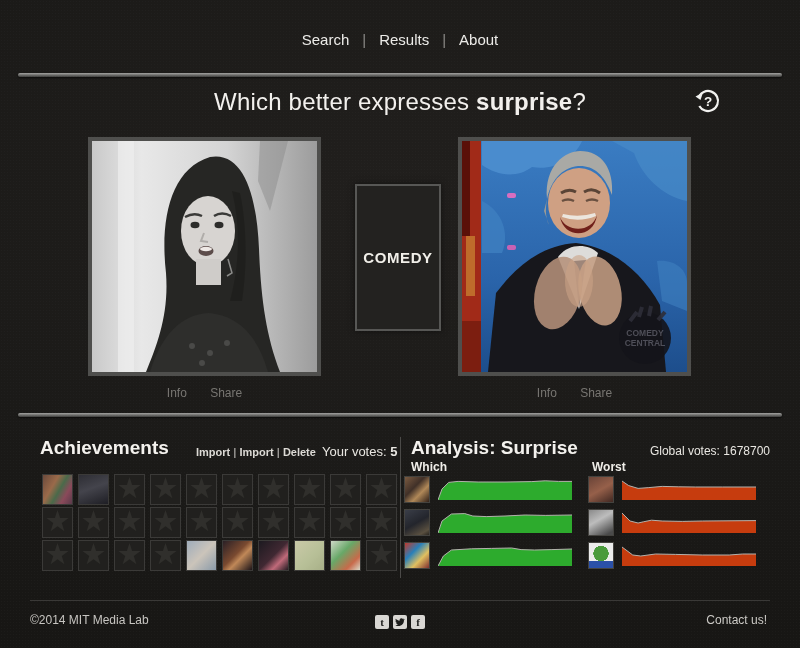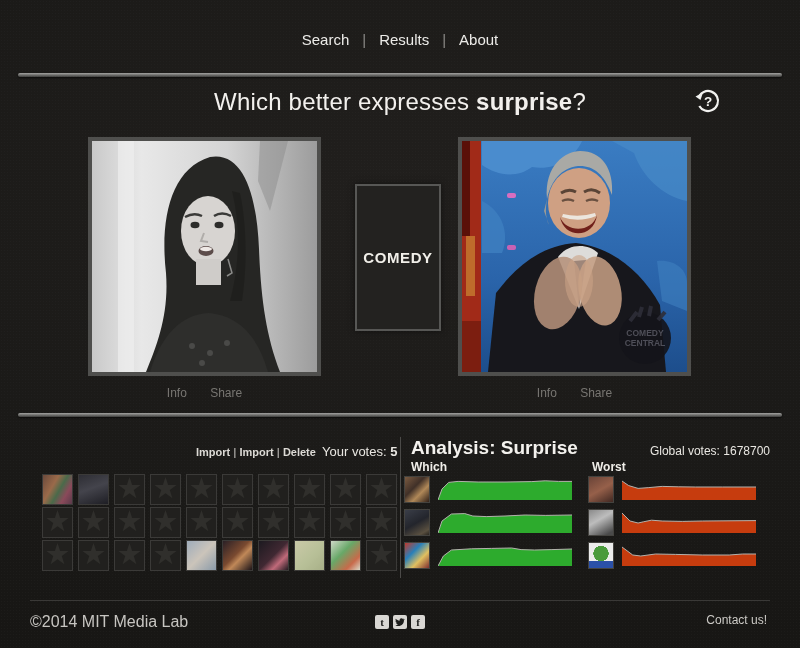--- a/index.html
+++ b/index.html
@@ -46,21 +46,21 @@
   .gvotes b{font-weight:normal;}
   .col-label{position:absolute;top:460px;font-size:12px;font-weight:bold;color:#f0eee9;z-index:2;}
   #best-label{left:411px;} #worst-label{left:592px;}
   .an-col{position:absolute;top:476px;width:172px;z-index:2;}
   #best-col{left:404px;} #worst-col{left:588px;}
   .an-row{display:flex;align-items:flex-start;height:27px;margin-bottom:6px;}
   .an-thumb{width:26px;height:27px;border:1px solid #44433f;box-sizing:border-box;margin-right:8px;
     flex:none;cursor:pointer;}
   .spark{width:134px;height:20px;margin-top:4px;}
   .footline{position:absolute;left:30px;right:30px;top:600px;height:1px;background:#3a3937;z-index:2;}
-  .copyright{position:absolute;left:30px;top:613px;font-size:16px;color:#c7c5c1;z-index:2;}
+  .copyright{position:absolute;left:30px;top:613px;font-size:12px;color:#c7c5c1;z-index:2;}
   .social{position:absolute;left:0;right:0;top:615px;display:flex;justify-content:center;gap:4px;z-index:2;}
   .soc{width:14px;height:14px;border-radius:2px;background:#d9d7d3;color:#1d1d1b;display:flex;
     align-items:center;justify-content:center;font-size:11px;font-weight:bold;cursor:pointer;
     font-family:"Liberation Serif",serif;}
   .contact{position:absolute;right:33px;top:613px;font-size:12px;color:#cccac6;cursor:pointer;z-index:2;}
 </style>
 </head>
 <body>
 
 <div id="page">
@@ -170,20 +170,21 @@
     <span>Info</span>
     <span>Share</span>
   </div>
   <div class="imgmeta" id="meta-right">
     <span>Info</span>
     <span>Share</span>
   </div>
 
   <div class="hdiv" id="div2"></div>
 
+  <div class="ach-title">Achievements</div>
   <div class="ach-actions"><span>Import</span><span class="act-sep"> | </span><span>Import</span><span class="act-sep"> | </span><span>Delete</span></div>
   <div class="votes">
     <span>Your votes:</span>
     <b>5</b>
   </div>
 
   <div class="grid">
       <div class="tile" style="background: linear-gradient(120deg, rgb(107, 74, 60) 0%, rgb(154, 106, 74) 35%, rgb(74, 106, 74) 55%, rgb(138, 74, 90) 75%, rgb(90, 58, 74) 100%);"></div>
       <div class="tile" style="background: linear-gradient(160deg, rgb(46, 46, 52) 0%, rgb(68, 68, 76) 45%, rgb(30, 30, 36) 100%);"></div>
       <div class="tile">

